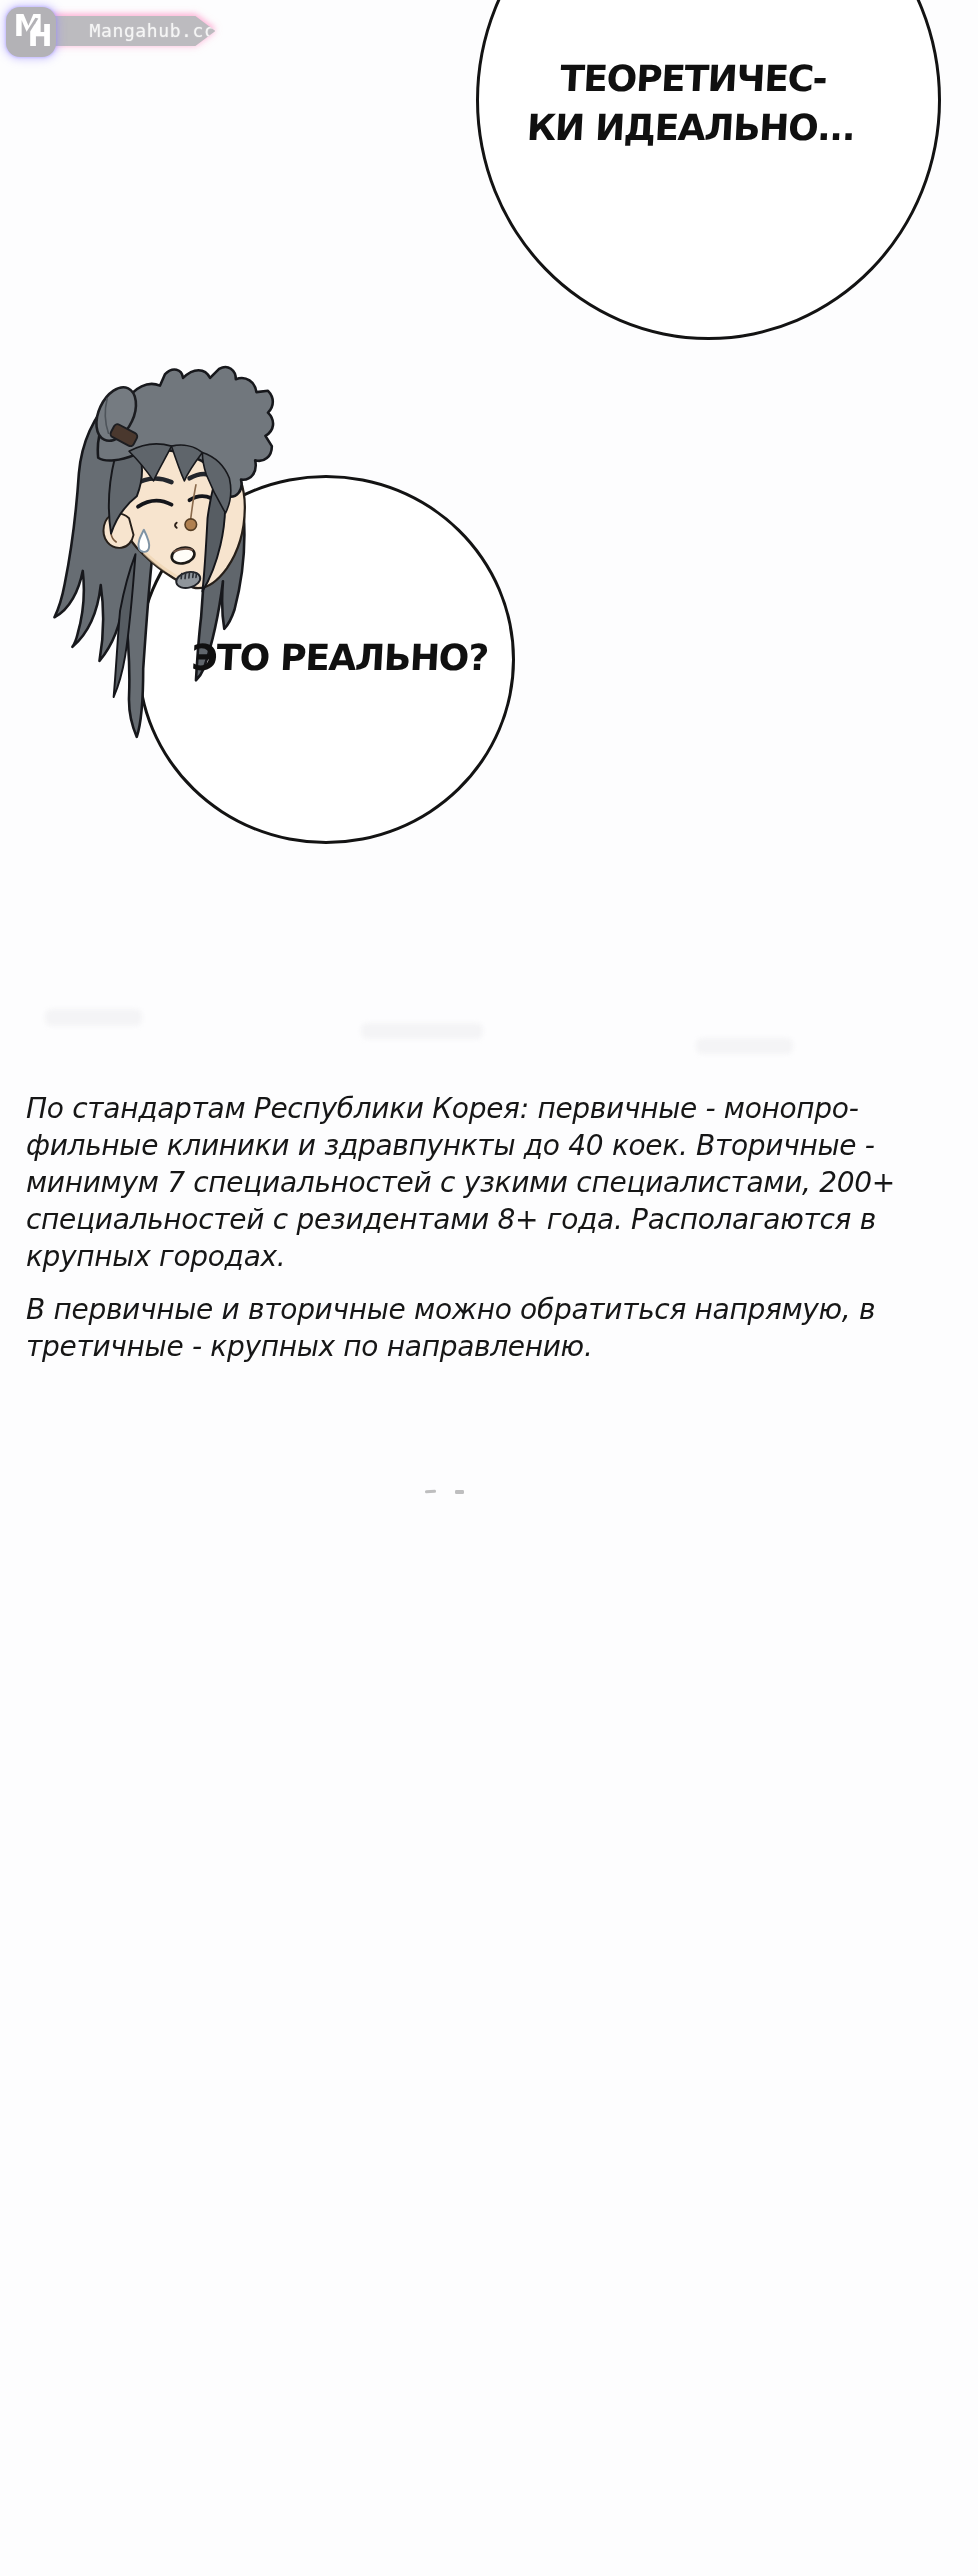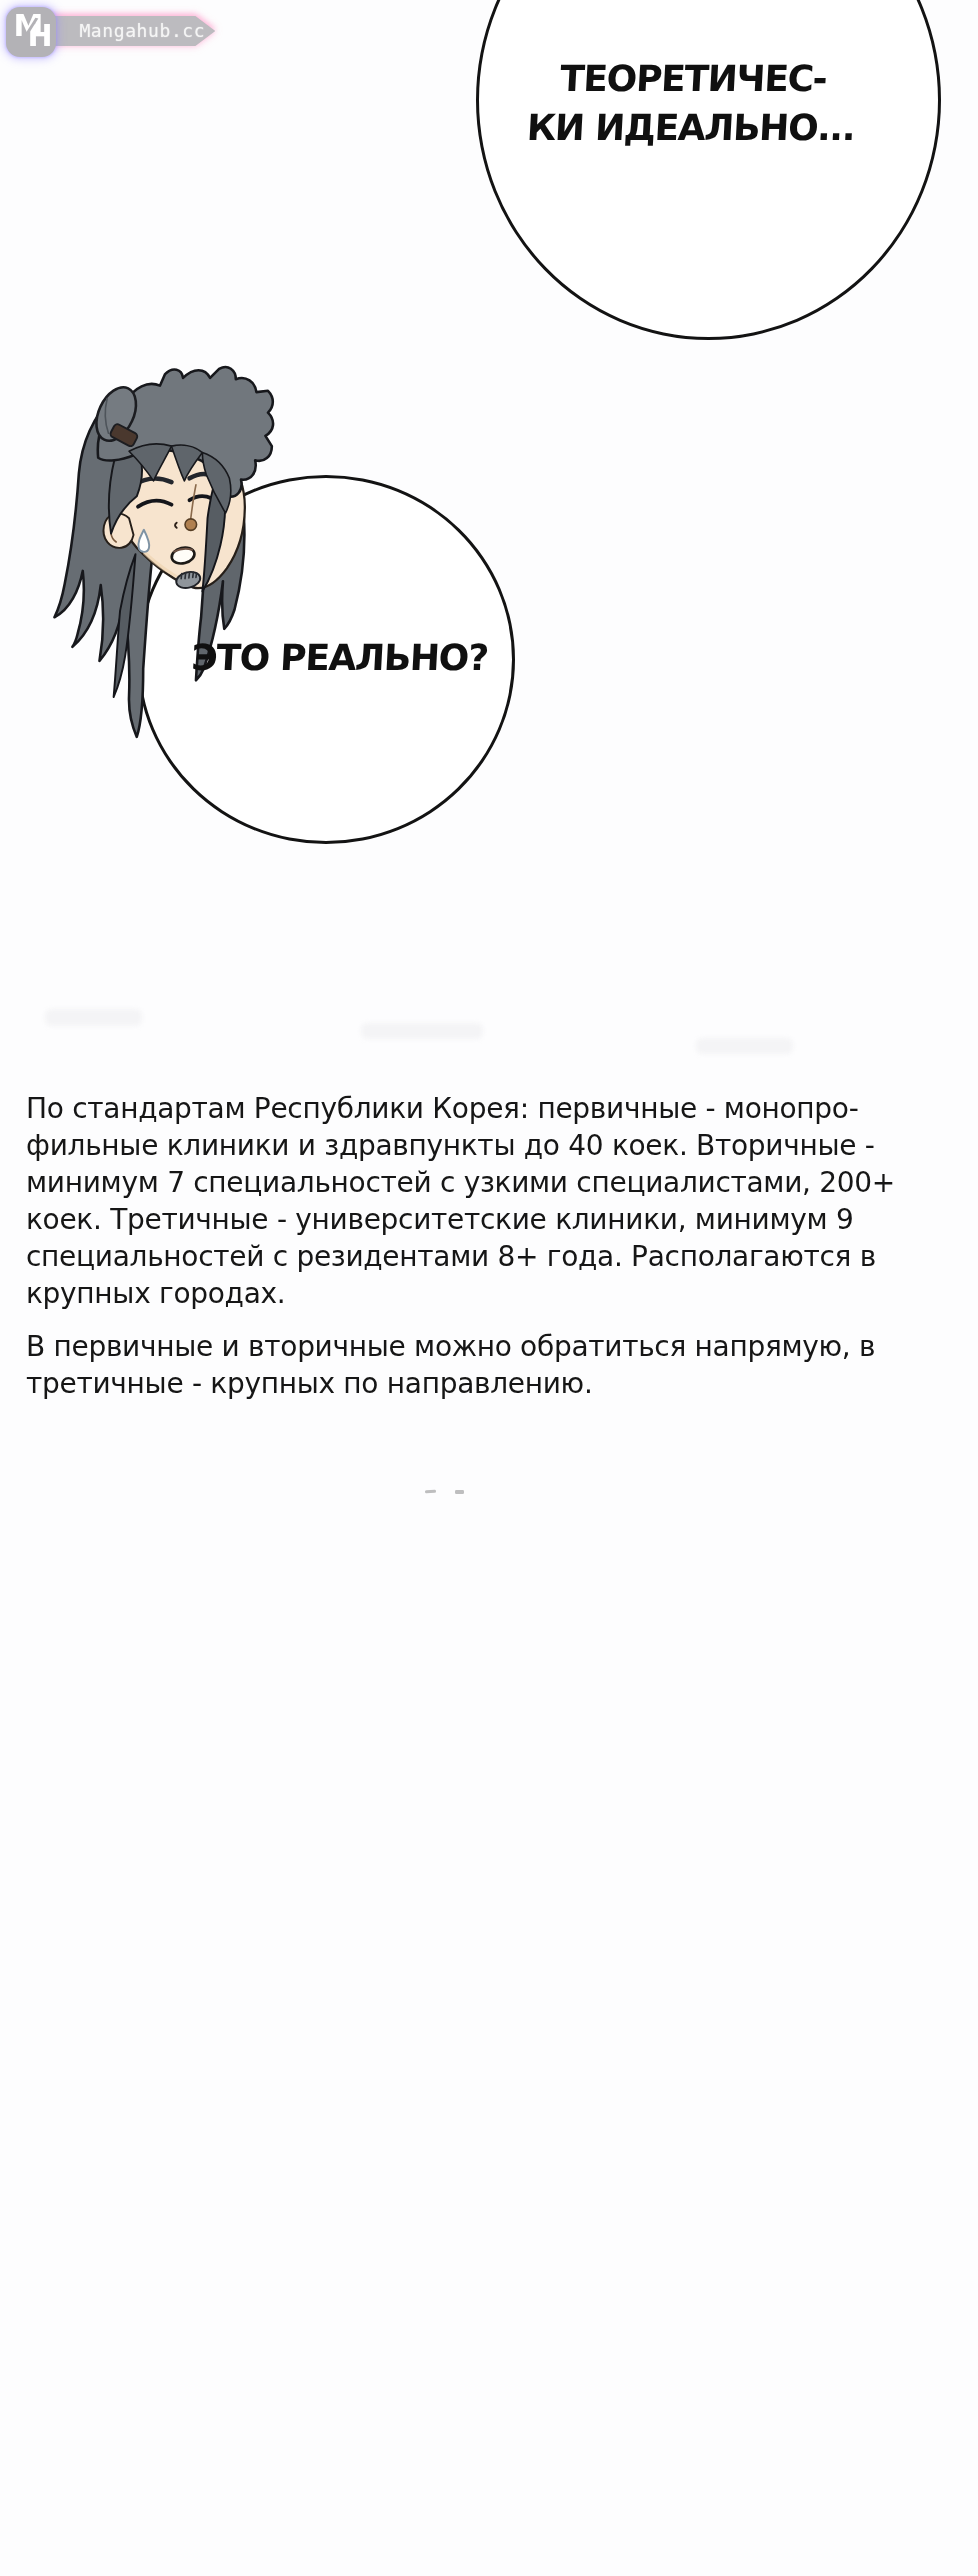--- a/index.html
+++ b/index.html
@@ -7,20 +7,21 @@
     position:relative; width:979px; height:2576px;
     background:#fdfdfe; overflow:hidden;
     font-family:"DejaVu Sans", sans-serif;
   }
 
   
   .logo { position:absolute; left:6.4px; top:7px; width:219px; height:58px; }
   .banner-glow {
     position:absolute; left:0; top:0;
     filter: drop-shadow(0 -1.3px 3.2px rgba(255,130,190,.55)) drop-shadow(0 1.9px 3.9px rgba(255,150,200,.30));
+    text-align: right;
   }
   .logo-banner {
     position:relative; left:30px; top:9px; width:179px; height:30px;
     background:#bcbbbf;
     clip-path: polygon(0 0, 159px 0, 179px 50%, 159px 100%, 0 100%);
     color:#f5f5f5; font-family:"DejaVu Sans Mono", monospace;
     font-size:18px; line-height:30px; letter-spacing:0.6px;
     padding-left:43px; box-sizing:border-box;
     text-shadow:0 0 1.3px rgba(255,255,255,.6);
   }
@@ -49,21 +50,21 @@
   
   .head { position:absolute; left:39px; top:361px; width:238px; height:425px; }
 
   
   .note {
     position:absolute; left:26px; top:1090px; width:940px;
     font-size:28px; line-height:37px; color:#161616; letter-spacing:-0.3px;
     font-family:"DejaVu Sans", sans-serif;
   }
   .note .para2 { margin-top:16px; }
-  .note-line { white-space:nowrap; }
+  .note-line { white-space:nowrap;font-style:italic; }
 
   
   .ghost { position:absolute; background:#f4f4f6; border-radius:6.4px; filter:blur(1.9px); }
   .g1 { left:45px;  top:1009px; width:97px; height:16.7px; }
   .g2 { left:361px; top:1023px; width:122px; height:15.5px; }
   .g3 { left:696px;top:1038px; width:97px; height:15.5px; }
   .dash { position:absolute; background:#9d9d9d; opacity:.65; border-radius:1.3px; }
   .d1 { left:425px; top:1490px; width:11px; height:3.2px; transform:rotate(-3deg); }
   .d2 { left:455px; top:1490px; width:9px; height:3.9px; }
 </style>
@@ -182,21 +183,20 @@
 
   <div class="ghost g1"></div>
   <div class="ghost g2"></div>
   <div class="ghost g3"></div>
 
   <div class="note">
     <div class="para1">
       <div class="note-line">По стандартам Республики Корея: первичные - монопро-</div>
       <div class="note-line">фильные клиники и здравпункты до 40 коек. Вторичные -</div>
       <div class="note-line">минимум 7 специальностей с узкими специалистами, 200+</div>
-      <div class="note-line">коек. Третичные - университетские клиники, минимум 9</div>
       <div class="note-line">специальностей с резидентами 8+ года. Располагаются в</div>
       <div class="note-line">крупных городах.</div>
     </div>
     <div class="para2">
       <div class="note-line">В первичные и вторичные можно обратиться напрямую, в</div>
       <div class="note-line">третичные - крупных по направлению.</div>
     </div>
   </div>
 
   <div class="dash d1"></div>

